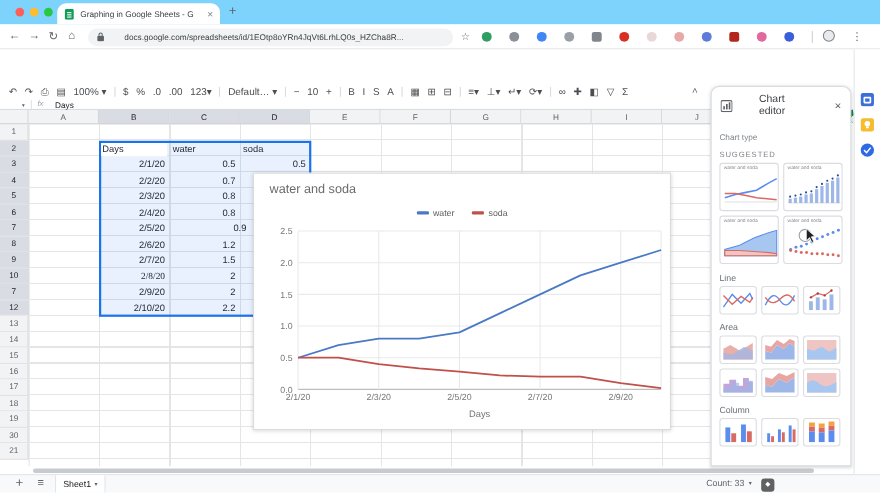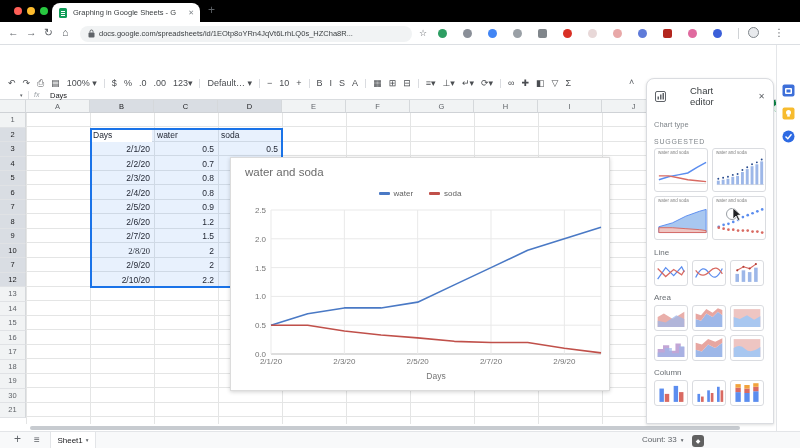--- a/index.html
+++ b/index.html
@@ -1,29 +1,29 @@
 <!DOCTYPE html>
 <html><head>
 <meta charset="utf-8">
 <style>
   html,body{margin:0;padding:0;background:#fff;}
   *{box-sizing:border-box;font-family:"Liberation Sans",sans-serif;}
   .screen{position:relative;width:800px;height:448px;overflow:hidden;background:#fff;}
   .abs{position:absolute;}
 
   
-  .tabstrip{left:0;top:0;width:800px;height:32px;background:#000000;text-decoration:underline;}
+  .tabstrip{left:0;top:0;width:800px;height:32px;background:#7dd3fc;text-decoration:underline;}
   .windot{position:absolute;top:7px;width:8px;height:8px;border-radius:50%;}
   .tab{position:absolute;left:52px;top:3px;width:148px;height:19px;background:#fff;border-radius:8px 8px 0 0;display:flex;align-items:center;padding:0 6px;gap:5px;}
   .tab-title{font-size:7.5px;color:#3c4043;white-space:nowrap;overflow:hidden;text-overflow:ellipsis;flex:1;}
   .tab-close{font-size:7px;color:#80868b;}
   .newtab{position:absolute;left:208px;top:3px;font-size:12px;color:#5f6368;}
   .urlbar{left:0;top:22px;width:800px;height:23px;background:#fff;border-bottom:1px solid #dcdfe3;}
   .navico{position:absolute;top:4px;font-size:10.5px;color:#5f6368;}
-  .urlpill{position:absolute;left:80px;top:3.5px;width:332px;height:16px;border-radius:8px;background:#f1f3f4;display:flex;align-items:center;padding:0 8px;gap:4px;}
+  .urlpill{position:absolute;left:80px;top:3.5px;width:332px;height:16px;border-radius:8px;background:#f1f3f4;display:flex;align-items:center;padding:0 8px;gap:18px;}
   .urltext{font-size:7.5px;color:#3c4043;white-space:nowrap;overflow:hidden;text-overflow:ellipsis;}
   .extdot{position:absolute;top:7px;width:9px;height:9px;border-radius:50%;}
   .urlstar{position:absolute;left:419px;top:6px;font-size:9px;color:#5f6368;}
   .extsep{position:absolute;left:738px;top:6px;width:1px;height:11px;background:#d0d3d6;}
   .profilering{position:absolute;left:748px;top:5px;width:11px;height:11px;border:1.5px solid #80868b;border-radius:50%;background:#e8eaed;}
   .kebab{position:absolute;left:774px;top:5px;font-size:10px;color:#5f6368;}
 
   
   .appheader{left:0;top:45px;width:800px;height:31px;background:#fff;}
   .doc-title{position:absolute;left:32px;top:48px;font-size:12px;color:#3c4043;}
@@ -251,21 +251,21 @@
         <div class="cell r" style="left: 90px; top: 42px;">2/1/20</div>
         <div class="cell r" style="left: 154px; top: 42px;">0.5</div>
         <div class="cell r" style="left: 218px; top: 42px;">0.5</div>
         <div class="cell r" style="left: 90px; top: 56.5px;">2/2/20</div>
         <div class="cell r" style="left: 154px; top: 56.5px;">0.7</div>
         <div class="cell r" style="left: 90px; top: 71px;">2/3/20</div>
         <div class="cell r" style="left: 154px; top: 71px;">0.8</div>
         <div class="cell r" style="left: 90px; top: 85.5px;">2/4/20</div>
         <div class="cell r" style="left: 154px; top: 85.5px;">0.8</div>
         <div class="cell r" style="left: 90px; top: 100px;">2/5/20</div>
-        <div class="cell r" style="left: 154px; top: 100px;">0.9</div>
+        <div class="cell r" style="left: 164px; top: 100px;">0.9</div>
         <div class="cell r" style="left: 90px; top: 114.5px;">2/6/20</div>
         <div class="cell r" style="left: 154px; top: 114.5px;">1.2</div>
         <div class="cell r" style="left: 90px; top: 129px;">2/7/20</div>
         <div class="cell r" style="left: 154px; top: 129px;">1.5</div>
         <div class="cell r" style="left: 90px; top: 143.5px; font-family: Liberation Serif, serif;">2/8/20</div>
         <div class="cell r" style="left: 154px; top: 143.5px;">2</div>
         <div class="cell r" style="left: 90px; top: 158px;">2/9/20</div>
         <div class="cell r" style="left: 154px; top: 158px;">2</div>
         <div class="cell r" style="left: 90px; top: 172.5px;">2/10/20</div>
         <div class="cell r" style="left: 154px; top: 172.5px;">2.2</div>

